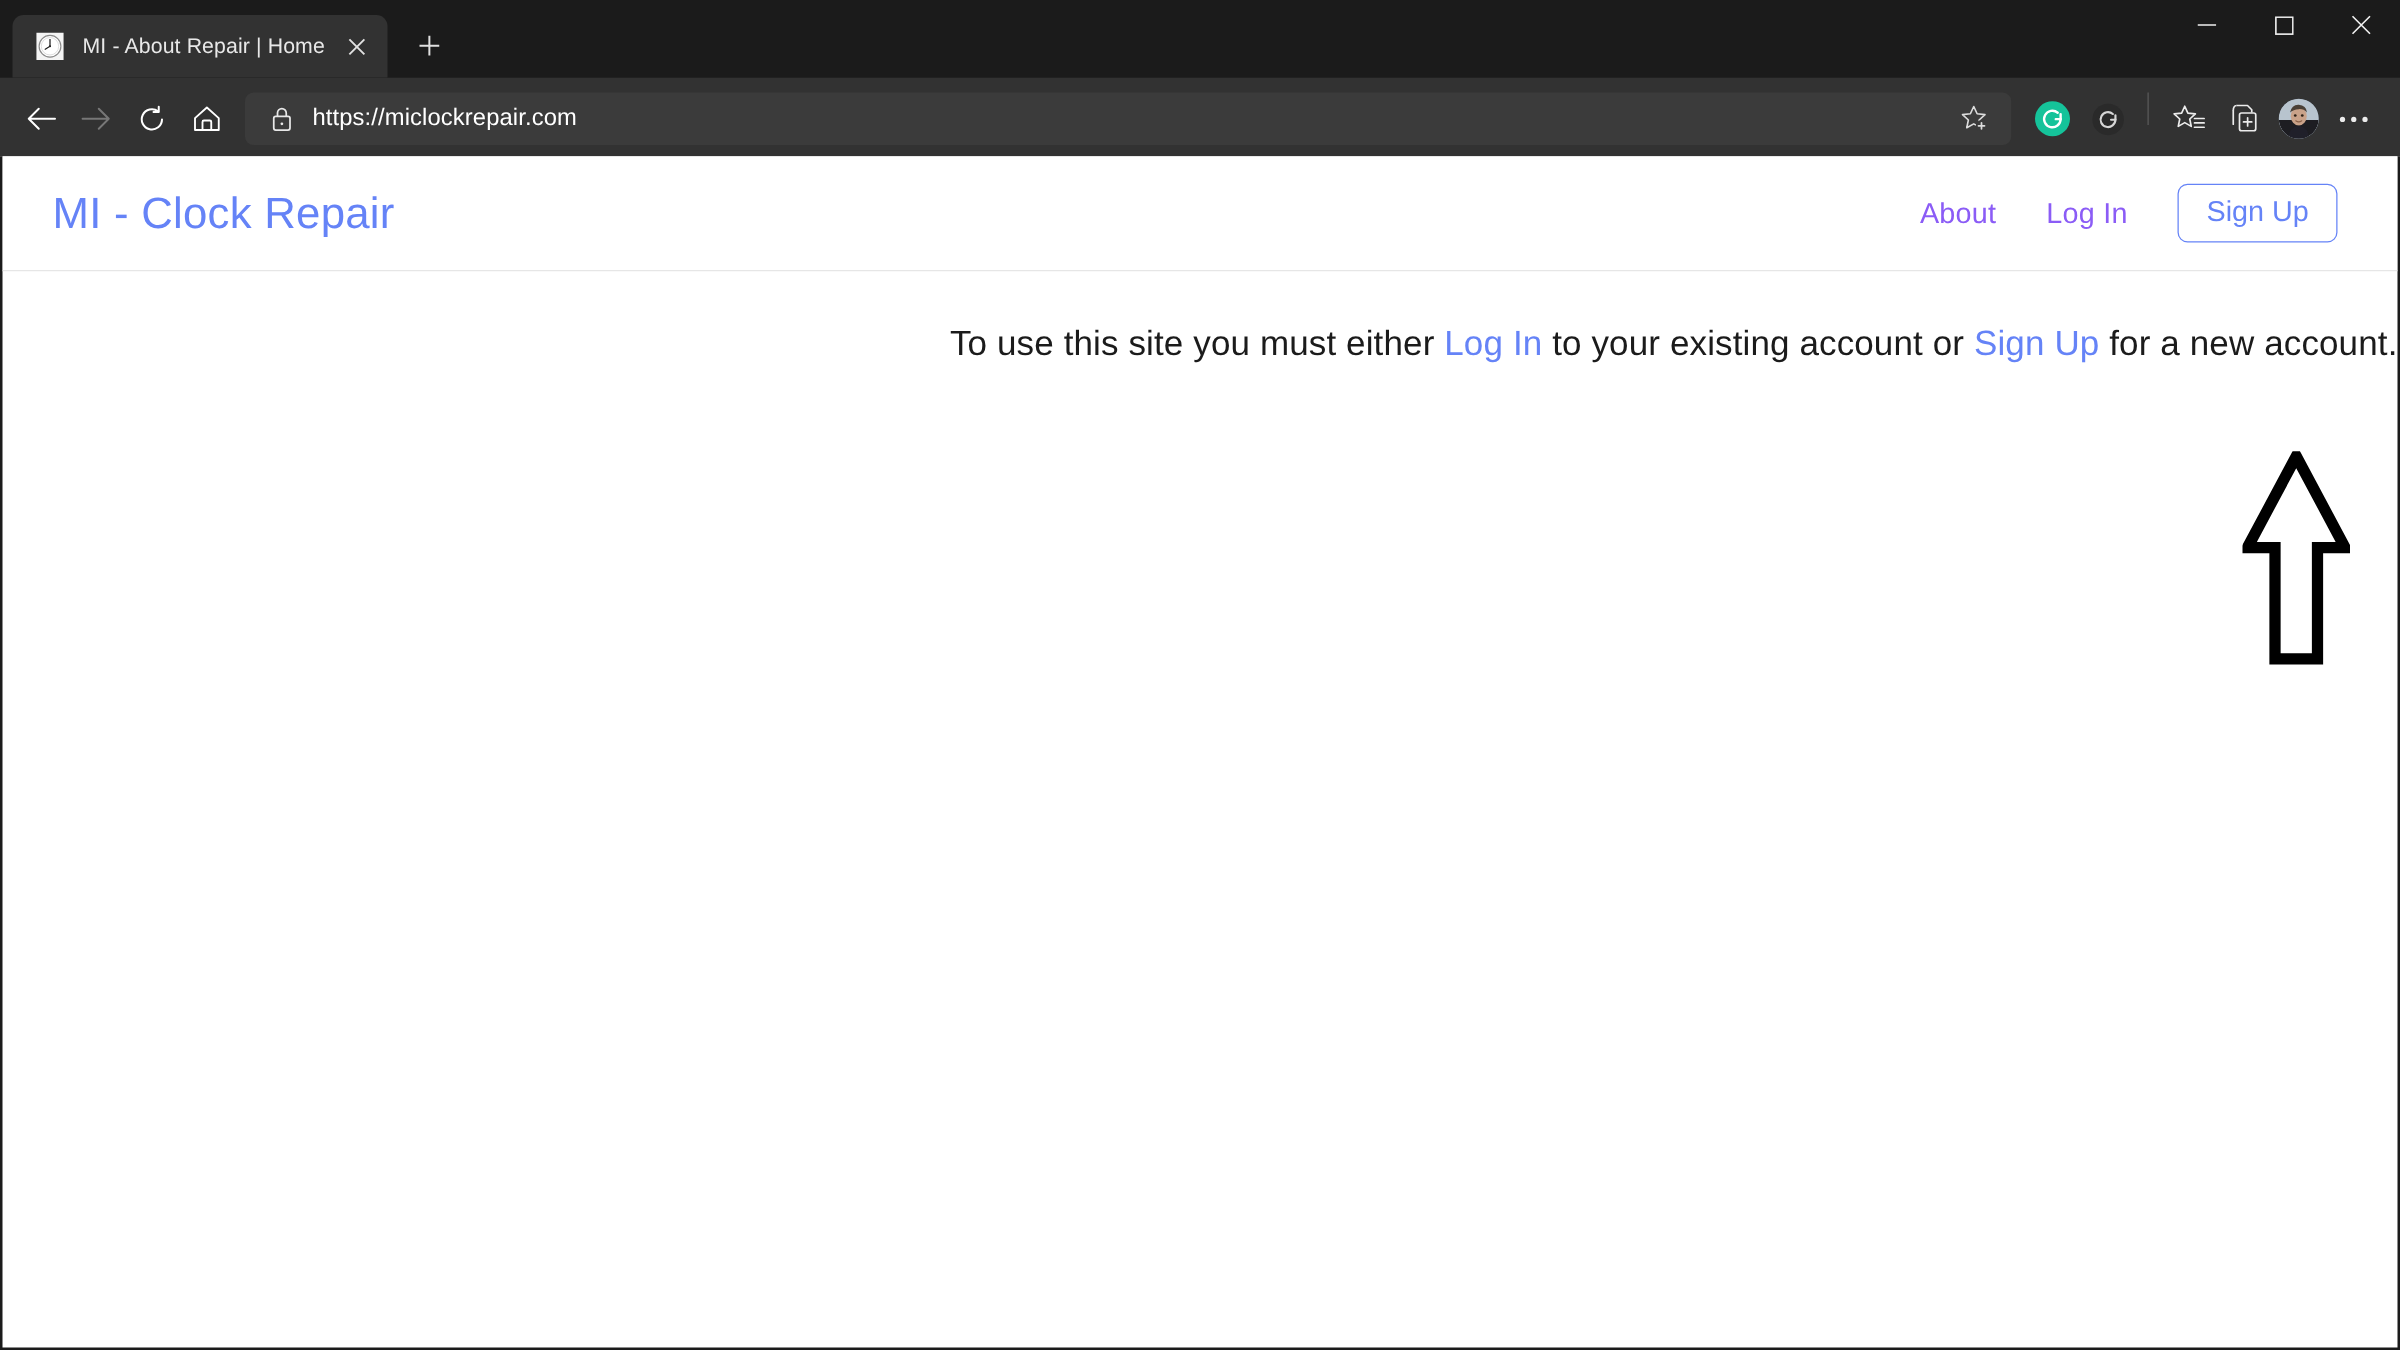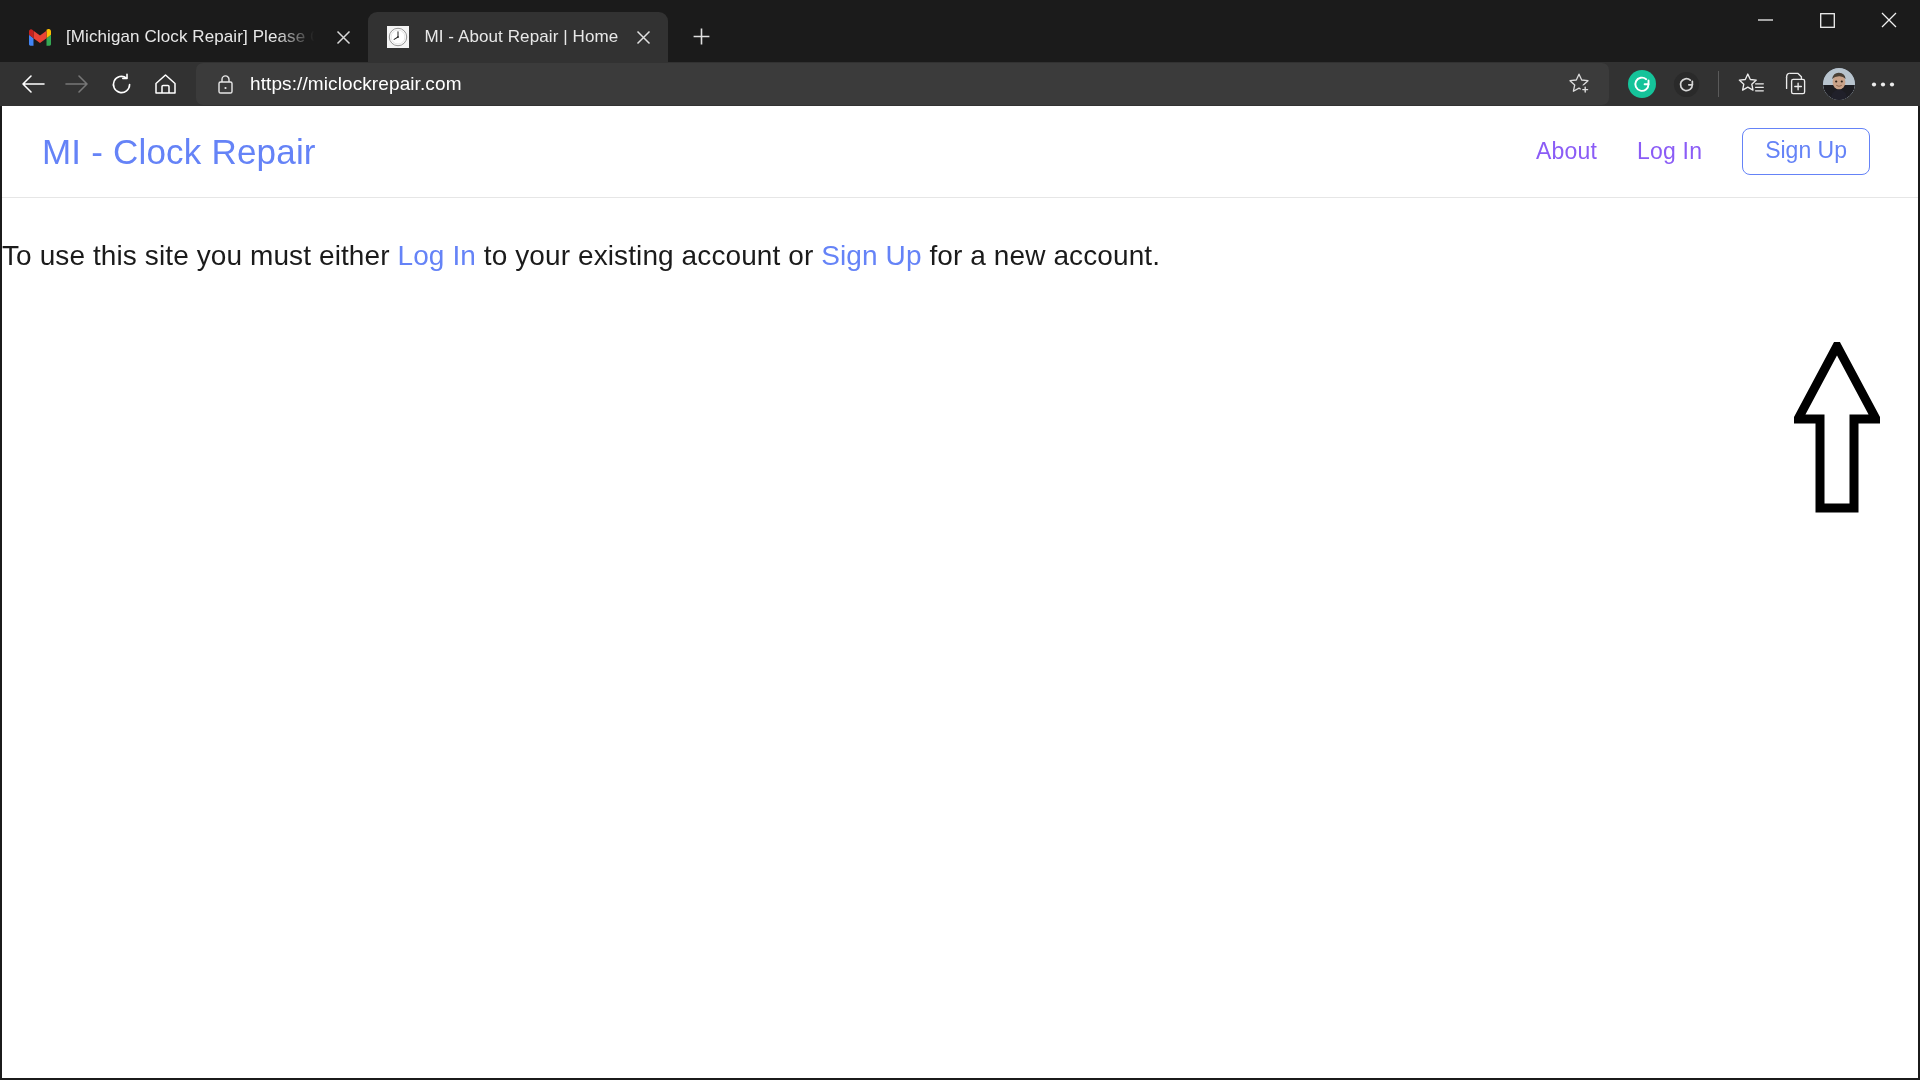--- a/index.html
+++ b/index.html
@@ -84,25 +84,25 @@
     align-self: flex-start;
     height: 40px;
   }
   .win-btn {
     width: 62px; height: 40px;
     display: flex; align-items: center; justify-content: center;
   }
 
   
   .toolbar {
-    height: 44px;
+    height: 63px;
     background: #323232;
     display: flex;
-    align-items: center;
-    padding: 0 16px 0 12px;
+    align-items: flex-start;
+    padding: 12px 16px 0 12px;
     flex: none;
     gap: 2px;
   }
   .tb-btn {
     width: 42px; height: 42px;
     display: flex; align-items: center; justify-content: center;
     border-radius: 5px;
     flex: none;
   }
   .addressbar {
@@ -183,21 +183,21 @@
   .signup-btn {
     font-size: 23px;
     color: #6583f7;
     border: 1px solid #6583f7;
     border-radius: 8px;
     padding: 9px 22px 11px;
     background: #fff;
     line-height: 1.1;
   }
   .main-message {
-    text-align: left;
+    text-align: right;
     font-size: 28px;
     color: #1b1b1b;
     padding-top: 42px;
     letter-spacing: 0.1px;
   }
   .msg-link {
     color: #6583f7;
   }
 
   .arrow-annotation {
@@ -209,37 +209,20 @@
   }
 </style>
 </head>
 <body>
 
 <div class="browser-window">
 
   <div class="tab-strip">
     <div class="tabs-area">
 
-      <div class="tab inactive">
-        <span class="tab-favicon">
-          <svg width="22" height="17" viewBox="0 0 24 18">
-            <path d="M1.6 18h3.3V9.8L0 6.1v10.3C0 17.3.7 18 1.6 18z" fill="#4285f4"></path>
-            <path d="M19.1 18h3.3c.9 0 1.6-.7 1.6-1.6V6.1l-4.9 3.7V18z" fill="#34a853"></path>
-            <path d="M19.1 1.6v8.2L24 6.1V2.4c0-2.2-2.5-3.5-4.3-2.2l-.6.4v1z" fill="#fbbc04"></path>
-            <path d="M4.9 9.8V1.6L12 6.9l7.1-5.3v8.2L12 15.1 4.9 9.8z" fill="#ea4335"></path>
-            <path d="M0 2.4v3.7l4.9 3.7V1.6l-.6-.4C2.5-1.1 0 .2 0 2.4z" fill="#c5221f"></path>
-          </svg>
-        </span>
-        <span class="tab-title">[Michigan Clock Repair] Please C</span>
-        <span class="tab-close">
-          <svg width="15" height="15" viewBox="0 0 15 15">
-            <path d="M1.5 1.5 L13.5 13.5 M13.5 1.5 L1.5 13.5" stroke="#d8d8d8" stroke-width="1.5"></path>
-          </svg>
-        </span>
-      </div>
 
       <div class="tab active">
         <span class="tab-favicon">
           <svg width="22" height="22" viewBox="0 0 24 24">
             <rect x="0" y="0" width="24" height="24" fill="#f4f4f4"></rect>
             <circle cx="12" cy="12" r="9.5" fill="#ffffff" stroke="#8a8a8a" stroke-width="1"></circle>
             <circle cx="12" cy="12" r="7.6" fill="none" stroke="#cfcfcf" stroke-width="0.6"></circle>
             <path d="M12 12 L12 6.2" stroke="#222" stroke-width="1.1" stroke-linecap="round"></path>
             <path d="M12 12 L7.8 14.6" stroke="#222" stroke-width="1.1" stroke-linecap="round"></path>
             <circle cx="12" cy="12" r="0.9" fill="#222"></circle>

